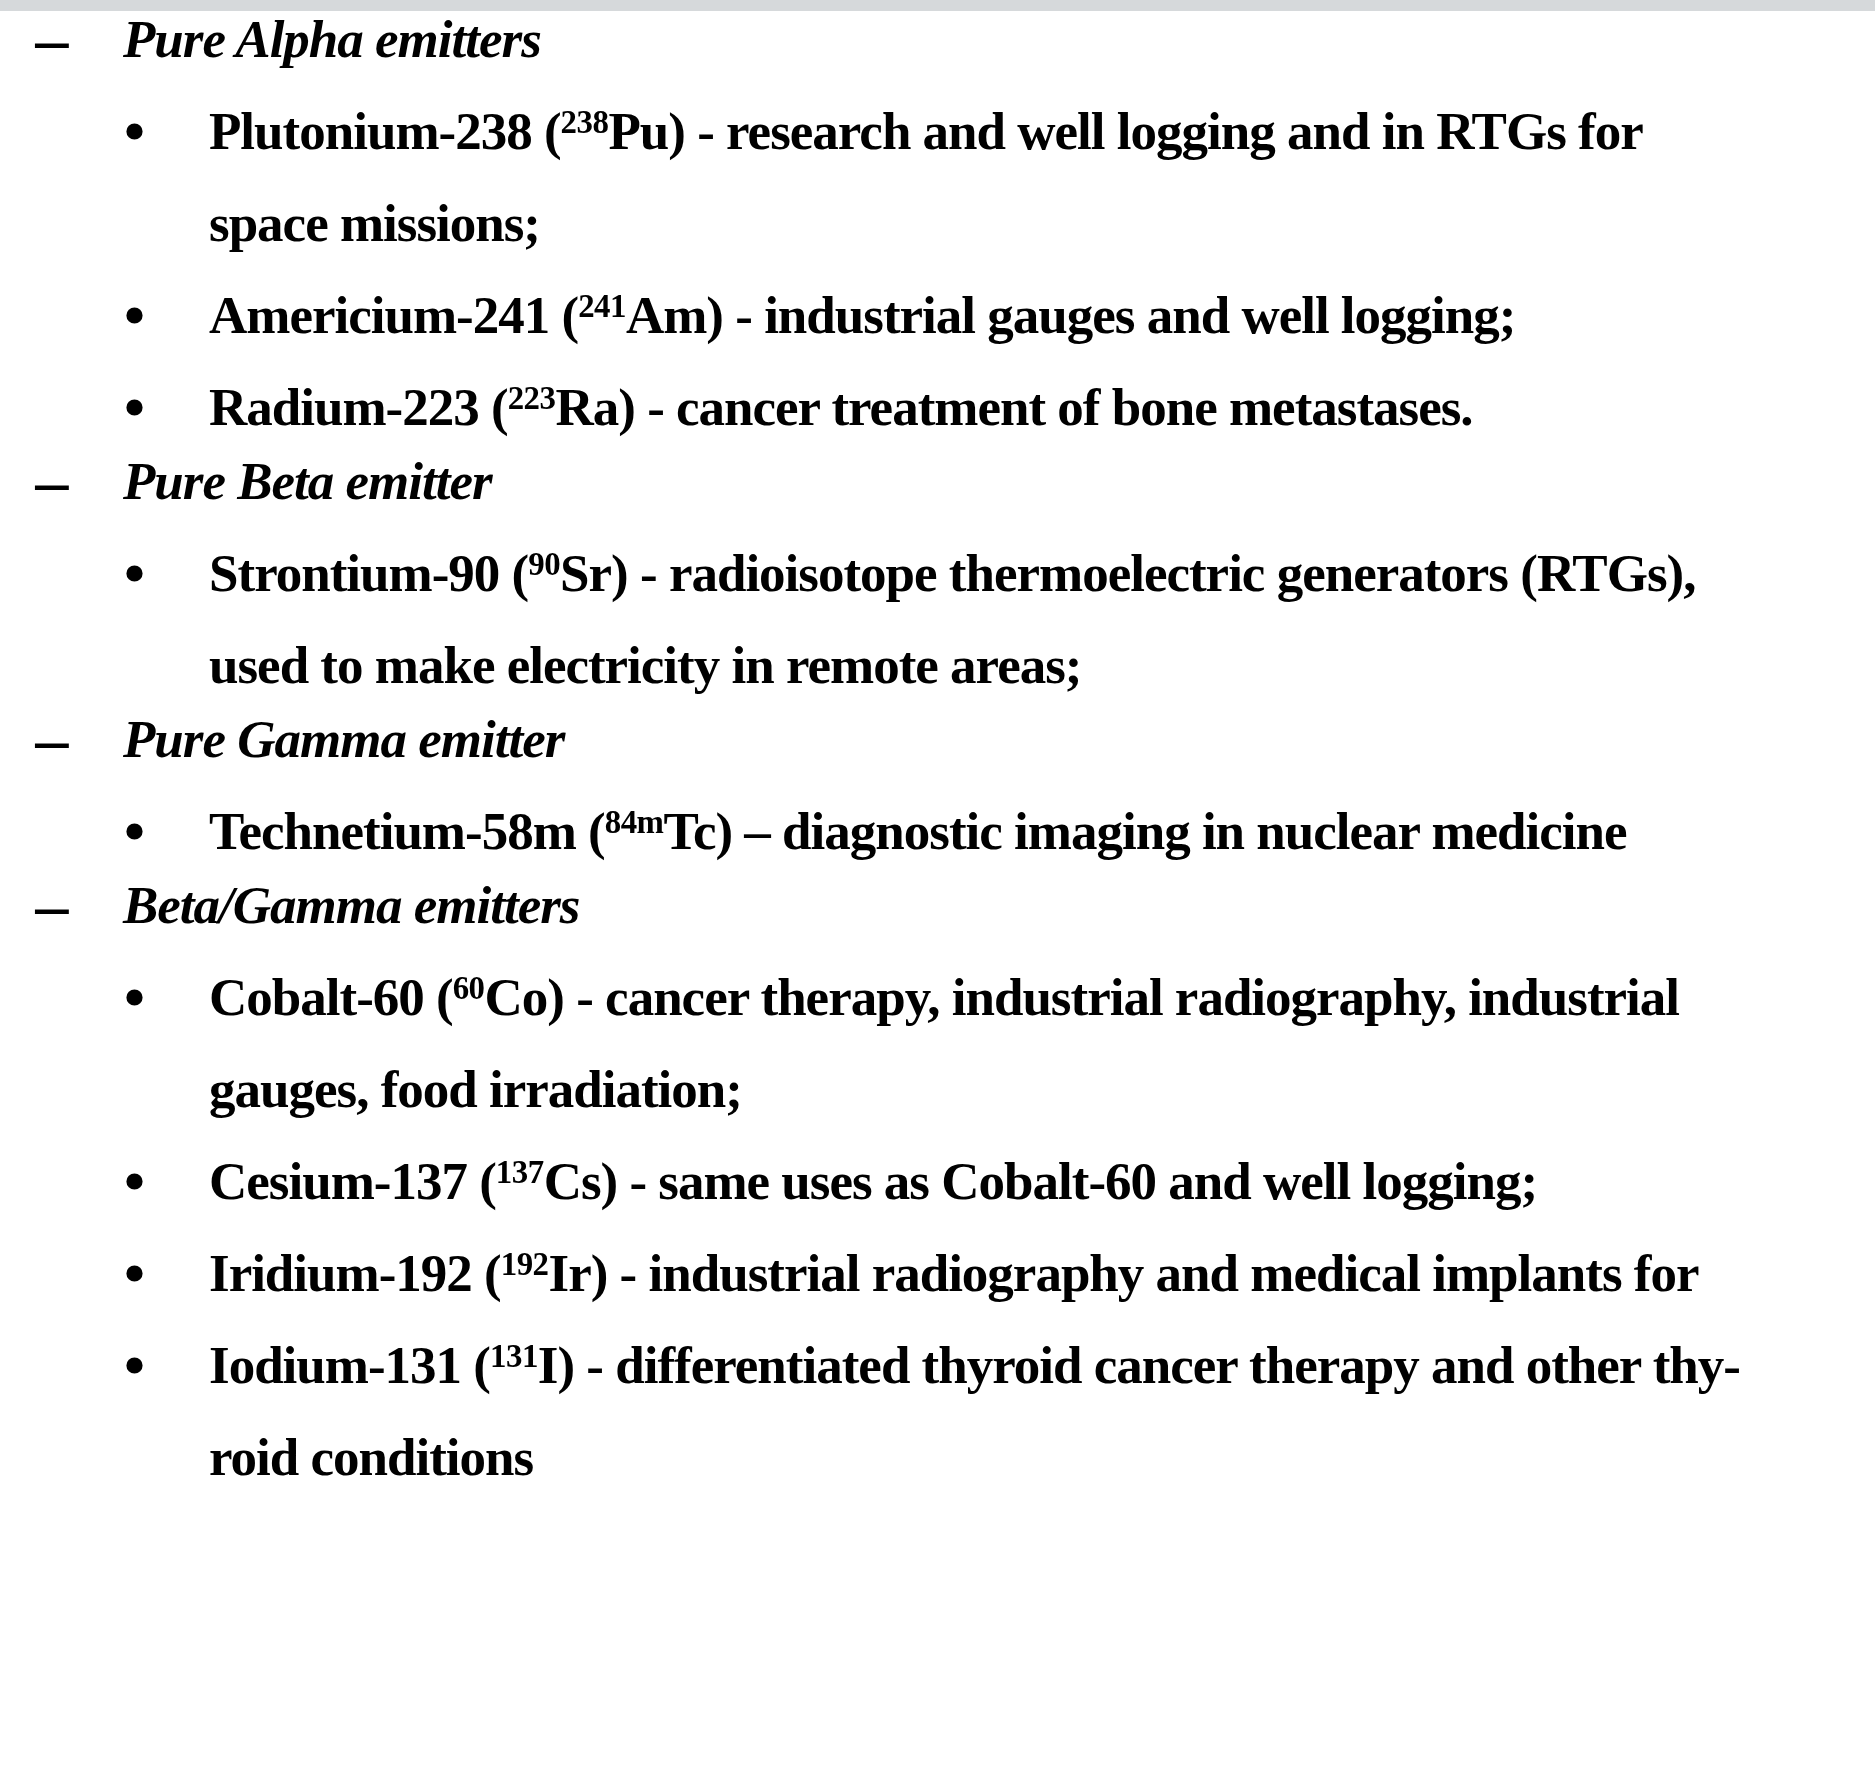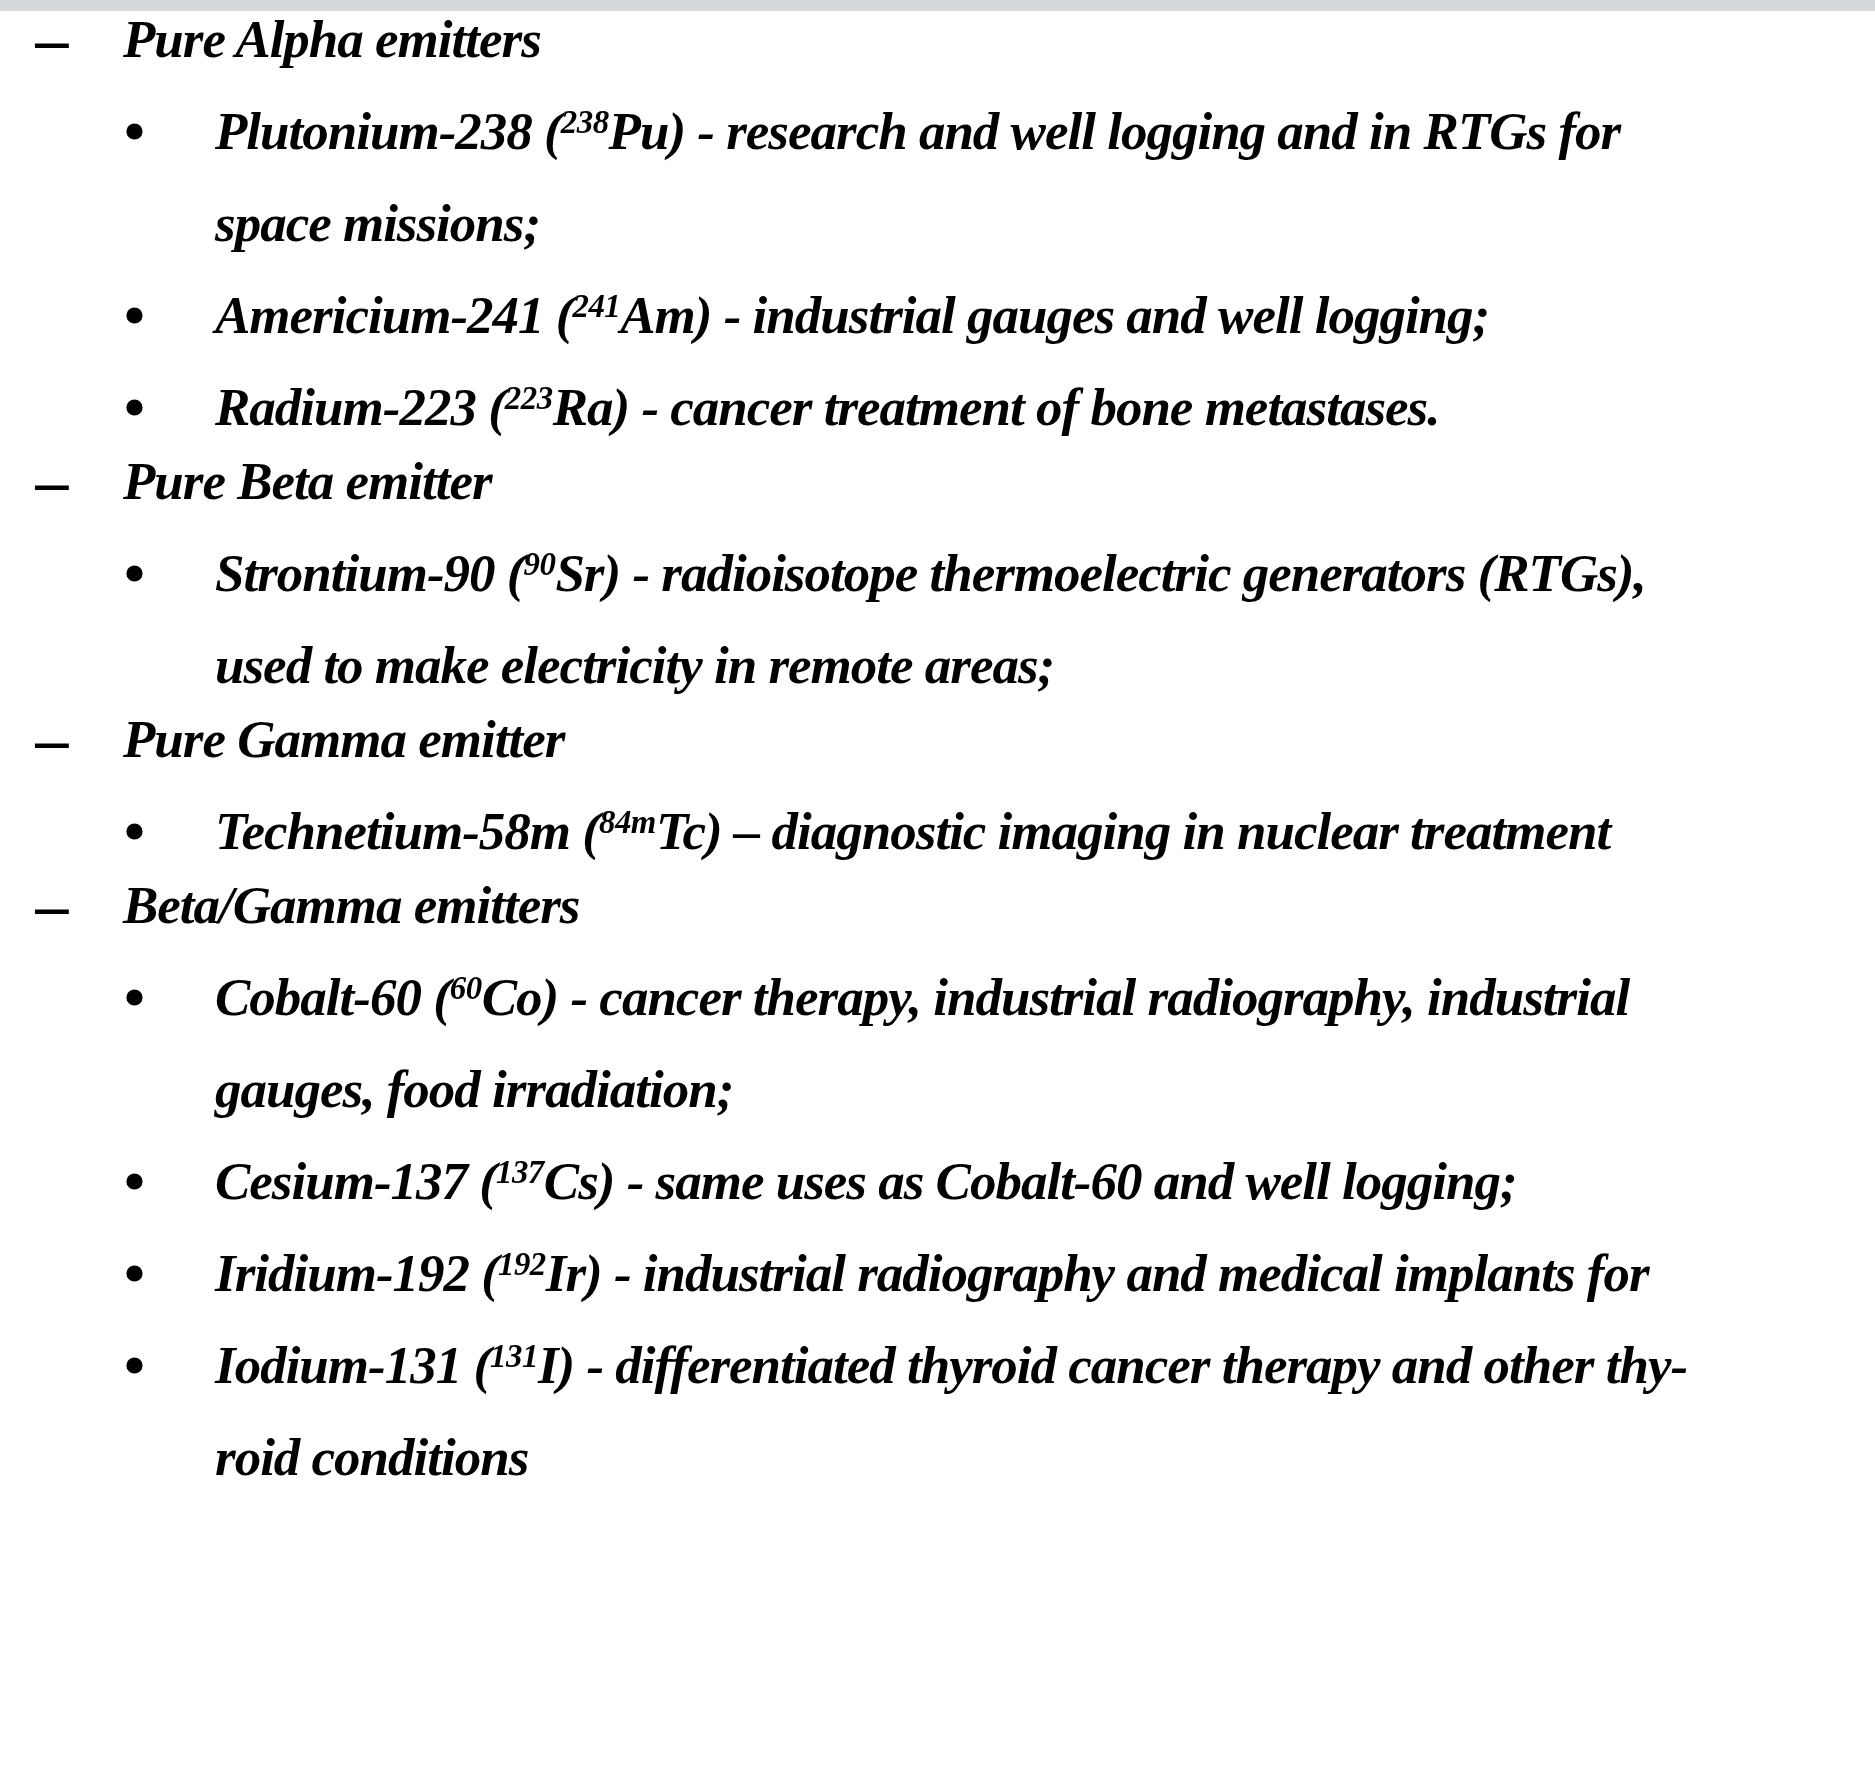--- a/index.html
+++ b/index.html
@@ -26,21 +26,21 @@
   .line.hdr{margin-top:-18px;font-style:italic;}
   .marker{
     position:absolute;left:36px;
     font-size:66px;line-height:92px;
   }
   .hdr .title{position:absolute;left:123px;}
   .bullet{
     position:absolute;left:124px;
     font-size:60px;line-height:92px;letter-spacing:0;
   }
-  .txt{position:absolute;left:215px;font-style:italic;}
+  .txt{position:absolute;left:209px;}
   sup{
     font-size:0.62em;
     line-height:0;
     position:relative;top:-0.5em;
     vertical-align:baseline;
     letter-spacing:-0.5px;
   }
 </style>
 </head>
 <body>
@@ -85,21 +85,21 @@
     <span class="txt">used to make electricity in remote areas;</span>
   </div>
 
   <div class="line hdr">
     <span class="marker">–</span>
     <span class="title">Pure Gamma emitter</span>
   </div>
 
   <div class="line item">
     <span class="bullet">•</span>
-    <span class="txt"><span>Technetium-58m (</span><sup>84m</sup><span>Tc) – diagnostic imaging in nuclear treatment</span></span>
+    <span class="txt"><span>Technetium-58m (</span><sup>84m</sup><span>Tc) – diagnostic imaging in nuclear medicine</span></span>
   </div>
 
   <div class="line hdr">
     <span class="marker">–</span>
     <span class="title">Beta/Gamma emitters</span>
   </div>
 
   <div class="line item">
     <span class="bullet">•</span>
     <span class="txt"><span>Cobalt-60 (</span><sup>60</sup><span>Co) - cancer therapy, industrial radiography, industrial</span></span>

